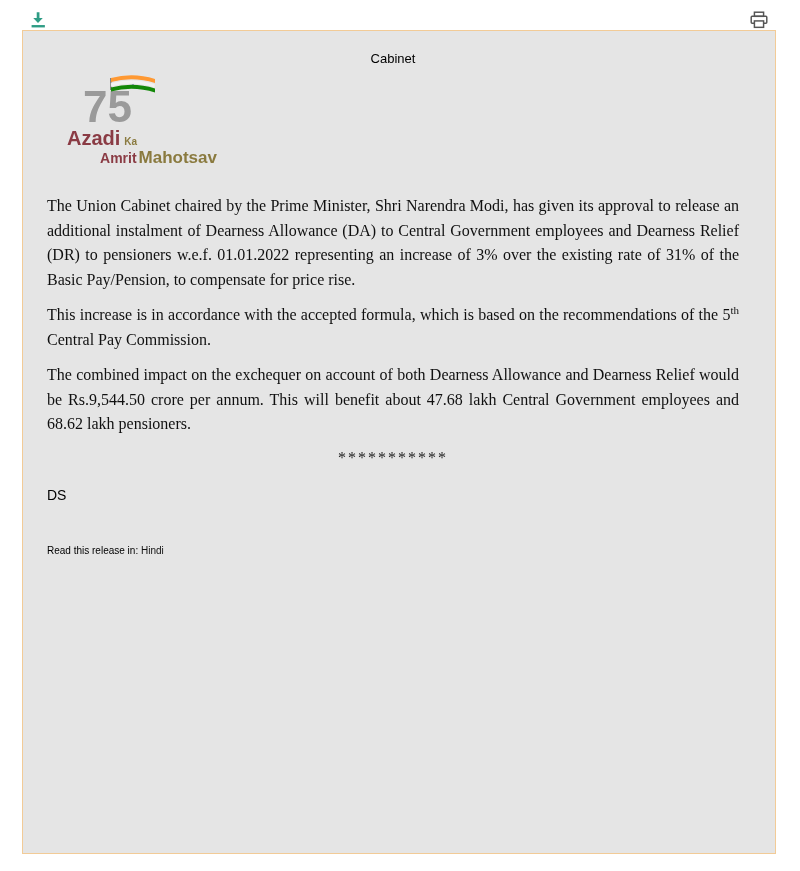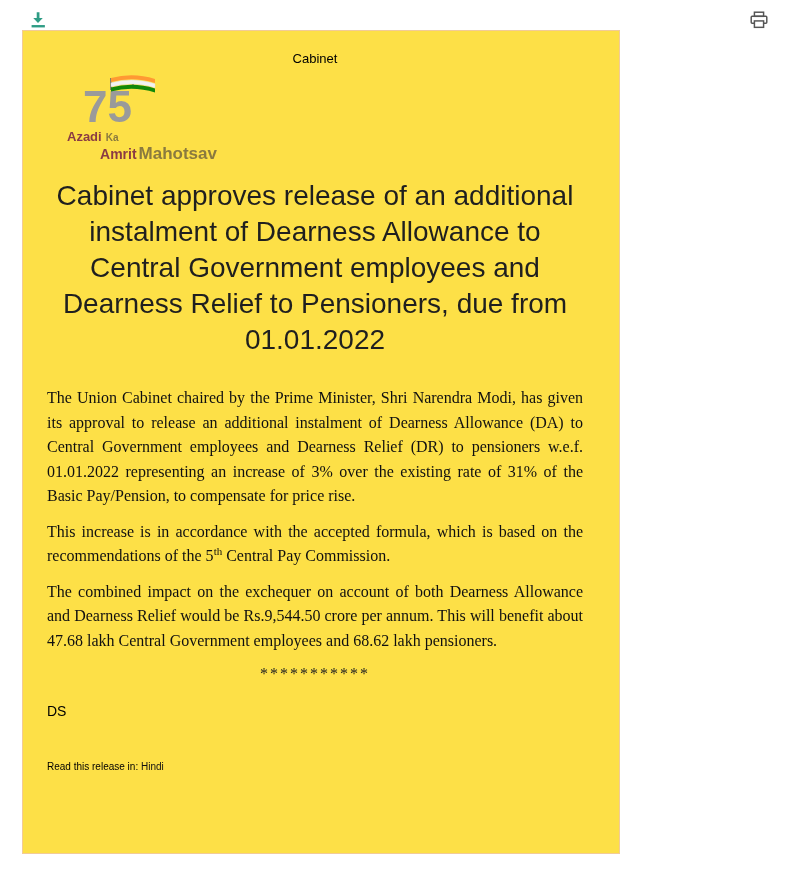--- a/index.html
+++ b/index.html
@@ -16,31 +16,31 @@
   
   .social-icon{position:absolute;left:27px;width:30px;height:30px;display:flex;align-items:center;justify-content:center;cursor:pointer;}
   .fb{top:46px;font-family:"Liberation Serif",serif;font-weight:bold;font-size:32px;line-height:30px;}
   .tw{top:105px;}
   .wa{top:158px;}
   .em{top:216px;}
   .li{top:268px;font-weight:bold;font-size:23px;letter-spacing:-1px;font-family:"Liberation Sans",sans-serif;}
 
   
   .content-box{
-    position:absolute;left:22px;top:30px;width:598px;height:824px;
-    box-sizing:border-box;border:1px solid #f2cb97;background:#fde047;
+    position:absolute;left:22px;top:30px;width:754px;height:824px;
+    box-sizing:border-box;border:1px solid #f2cb97;background:#e5e5e5;
     padding:20px 36px 0 24px;
   }
   .category{ text-align:center;font-size:13px;color:#000;margin:0; }
 
   
   .logo-block{margin:8px 0 0 20px;width:150px;line-height:1;}
   .logo-svg{display:block;margin-left:14px;}
   .logo-line1{margin-top:2px;}
-  .logo-azadi{font-weight:bold;font-size:13px;color:#8a3b44;}
+  .logo-azadi{font-weight:bold;font-size:20px;color:#8a3b44;}
   .logo-ka{font-weight:bold;font-size:10px;color:#8a7a3f;margin-left:4px;}
   .logo-line2{margin-top:1px;text-align:right;}
   .logo-amrit{font-weight:bold;font-size:14px;color:#8a3b44;}
   .logo-mahotsav{font-weight:bold;font-size:17px;color:#8a7a3f;margin-left:2px;}
 
   h1.page-title{
     max-width:684px;margin:16px auto 0;text-align:center;
     font-size:28px;line-height:36px;font-weight:400;color:#1f1f1f;
     font-family:"Liberation Sans",sans-serif;
   }
@@ -117,21 +117,20 @@
         <path d="M30 13.6 q22 -6 44 1 l0 4 q-22 -7 -44 -1 z" fill="#138808"></path>
       </svg>
       <div class="logo-line1">
         <span class="logo-azadi">Azadi</span><span class="logo-ka">Ka</span>
       </div>
       <div class="logo-line2">
         <span class="logo-amrit">Amrit</span><span class="logo-mahotsav">Mahotsav</span>
       </div>
     </div>
 
-    <h1 class="page-title">Cabinet approves release of an additional instalment of Dearness Allowance to Central Government employees and Dearness Relief to Pensioners, due from 01.01.2022</h1>
 
 
     <div class="body-text">
       <p>The Union Cabinet chaired by the Prime Minister, Shri Narendra Modi, has given its approval to release an additional instalment of Dearness Allowance (DA) to Central Government employees and Dearness Relief (DR) to pensioners w.e.f. 01.01.2022 representing an increase of 3% over the existing rate of 31% of the Basic Pay/Pension, to compensate for price rise.</p>
       <p><span>This increase is in accordance with the accepted formula, which is based on the recommendations of the 5</span><sup>th</sup><span> Central Pay Commission.</span></p>
       <p>The combined impact on the exchequer on account of both Dearness Allowance and Dearness Relief would be Rs.9,544.50 crore per annum. This will benefit about 47.68 lakh Central Government employees and 68.62 lakh pensioners.</p>
     </div>
 
     <div class="separator">***********</div>
 

